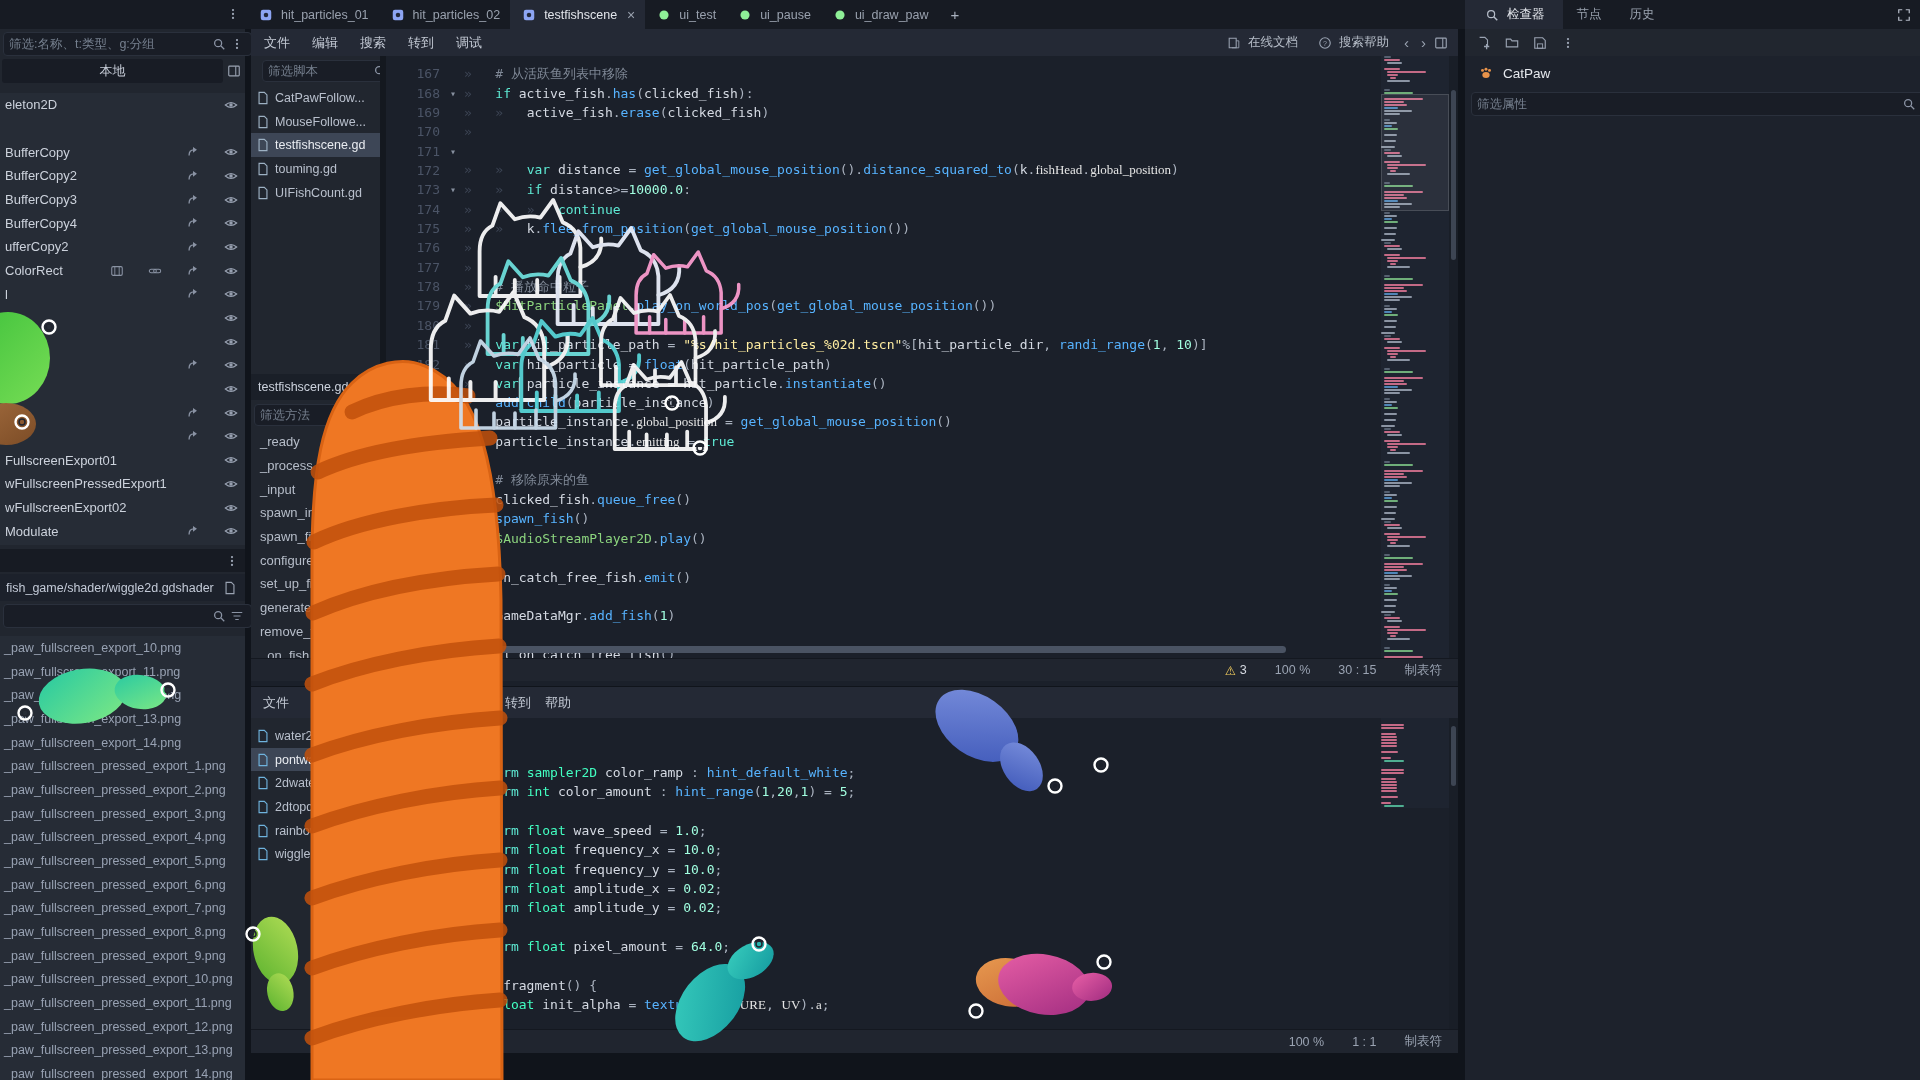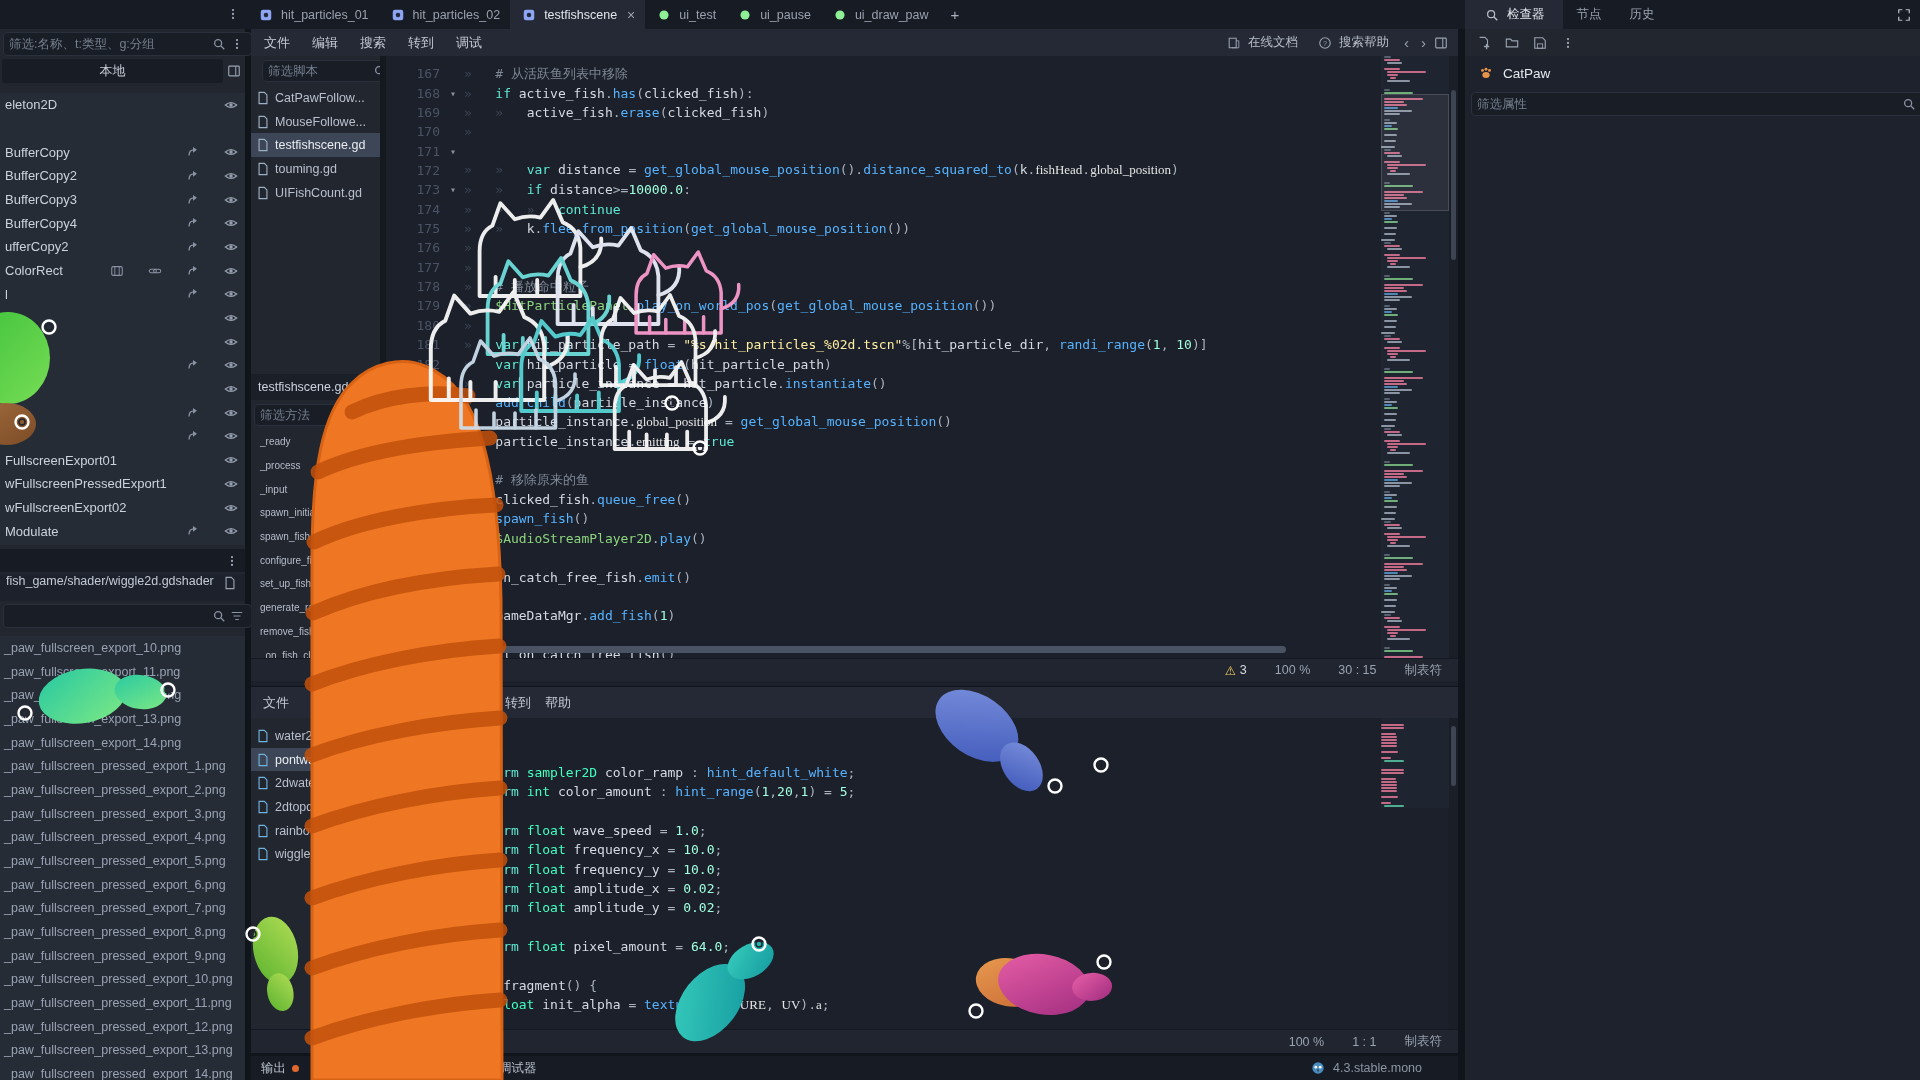--- a/index.html
+++ b/index.html
@@ -20,41 +20,41 @@
   #dock-left{position:absolute;left:0;top:29px;width:245px;height:1051px;background:#21262f;}
   .inp{background:#191d26;border:1px solid #2a303c;border-radius:4px;display:flex;align-items:center;
        padding:0 5px;color:#76808f;overflow:hidden;white-space:nowrap;font-size:12.5px;}
   #scene-filter{position:absolute;left:3px;top:3px;width:237px;height:22px;}
   #local-row{position:absolute;left:2px;top:29px;width:241px;height:26px;display:flex;align-items:center;gap:2px;}
   #local-btn{flex:1;height:24px;background:#181c25;border-radius:3px;display:flex;align-items:center;justify-content:center;color:#c7cdd8;}
   #tree{position:absolute;left:0;top:64px;width:245px;height:452px;background:#262c36;overflow:hidden;}
   .trow{display:flex;align-items:center;height:23.7px;padding:0 5px;color:#ccd2dc;white-space:nowrap;overflow:hidden;gap:20px;}
   .trow .tlabel{flex:1;overflow:hidden;}
   #fs-header{position:absolute;left:0;top:520px;width:245px;height:23px;background:#171b23;display:flex;align-items:center;padding:0 4px;box-sizing:border-box;}
-  #fs-path{position:absolute;left:0;top:545px;width:245px;height:27px;background:#1c212b;display:flex;align-items:flex-start;padding:0 6px;box-sizing:border-box;color:#c3cad7;font-size:12.5px;white-space:nowrap;overflow:hidden;}
+  #fs-path{position:absolute;left:0;top:545px;width:245px;height:27px;background:#1c212b;display:flex;align-items:center;padding:0 6px;box-sizing:border-box;color:#c3cad7;font-size:12.5px;white-space:nowrap;overflow:hidden;}
   #fs-filter{position:absolute;left:3px;top:575px;width:237px;height:22px;}
   #files{position:absolute;left:0;top:607px;width:245px;bottom:0;background:#262c36;overflow:hidden;}
   .frow{height:23.68px;display:flex;align-items:center;padding:0 4px;color:#98a2b3;font-size:12.5px;white-space:nowrap;overflow:hidden;}
   
   #editor{position:absolute;left:251px;top:29px;width:1207px;height:657px;background:#1b202a;}
   #ed-menubar{position:absolute;left:0;top:0;width:1207px;height:27px;background:#242935;display:flex;align-items:center;}
   #ed-menu-items{display:flex;align-items:center;height:100%;padding-left:2px;}
   .mitem{padding:0 11px;display:flex;align-items:center;height:100%;color:#c3c9d4;}
   .mbtn{display:flex;align-items:center;gap:5px;color:#b7bec9;padding:0 9px;font-size:12.5px;}
   .nav{color:#9aa3b2;font-size:15px;padding:0 6px;}
   #scripts-col{position:absolute;left:0;top:27px;width:129px;height:602px;background:#21262f;overflow:hidden;}
   #filter-scripts{position:absolute;left:11px;top:4px;width:121px;height:20px;}
   #script-list{position:absolute;left:0;top:30px;width:129px;}
   .srow{display:flex;align-items:center;gap:3px;height:23.7px;padding:0 3px;color:#b9c0cd;font-size:12.5px;white-space:nowrap;overflow:hidden;}
   .srow.sel{background:#3d4656;color:#e9ecf1;}
   .srow .slabel{overflow:hidden;}
   #current-script{position:absolute;left:0;top:318px;width:129px;height:26px;background:#1a1f28;display:flex;align-items:center;padding:0 7px;box-sizing:border-box;color:#ccd2dd;font-size:12.5px;white-space:nowrap;overflow:hidden;}
   #filter-methods{position:absolute;left:3px;top:348px;width:121px;height:20px;}
   #method-list{position:absolute;left:0;top:374px;width:129px;bottom:0;}
-  .mrow2{height:23.7px;display:flex;align-items:center;padding:0 9px;color:#b6bdc9;font-size:10px;white-space:nowrap;overflow:hidden;}
+  .mrow2{height:23.7px;display:flex;align-items:center;padding:0 9px;color:#b6bdc9;font-size:13px;white-space:nowrap;overflow:hidden;}
   .vdiv{position:absolute;left:129px;top:27px;width:6px;height:602px;background:#14181f;}
   #code-pane{position:absolute;left:135px;top:27px;width:995px;height:602px;background:#1b202a;overflow:hidden;}
   #code-lines{padding-top:8px;}
   .codewrap{font-family:"DejaVu Sans Mono",monospace;font-size:13px;}
   .cl{display:flex;height:19.36px;align-items:center;}
   .ln{width:54px;text-align:right;padding-right:10px;color:#4b5466;flex:none;}
   .fd{width:14px;color:#87909f;font-size:10px;flex:none;}
   .cd{flex:1;overflow:hidden;white-space:pre;}
   .tk-tab{color:#3c4454;}
   .tk-c{color:#7f8896;}.tk-k{color:#5eead4;}.tk-f{color:#57b3ff;}.tk-s{color:#ffeda1;}
@@ -1174,35 +1174,20 @@
     <div id="sh-vscroll">
         <div class="thumb2"></div>
       </div>
   </div>
   <div id="bottom-status">
     <span>100 %</span>
     <span>1 : 1</span>
     <span>制表符</span>
   </div>
 
-  <div id="window-bar">
-    <span class="bbtn">输出</span>
-    <span id="out-dot"></span>
-    <span class="bbtn" id="debugger-btn">调试器</span>
-    <span class="sp"></span>
-    <span class="ic">
-        <svg viewBox="0 0 16 16">
-          <circle cx="8" cy="8" r="6.5" fill="#478cbf"></circle>
-          <circle cx="5.5" cy="7" r="1.6" fill="#fff"></circle>
-          <circle cx="10.5" cy="7" r="1.6" fill="#fff"></circle>
-          <rect x="7.2" y="9.5" width="1.6" height="2.5" fill="#30373f"></rect>
-        </svg>
-      </span>
-    <span id="version">4.3.stable.mono</span>
-  </div>
 
   <div id="inspector-dock">
     <div id="insp-tabs">
       <div class="itab active">
         <span class="ic">
             <svg viewBox="0 0 16 16">
               <circle cx="7" cy="7" r="4" fill="none" stroke="#b6bdc9" stroke-width="1.4"></circle>
               <path d="M10 10 14 14" stroke="#b6bdc9" stroke-width="1.6"></path>
             </svg>
           </span>

